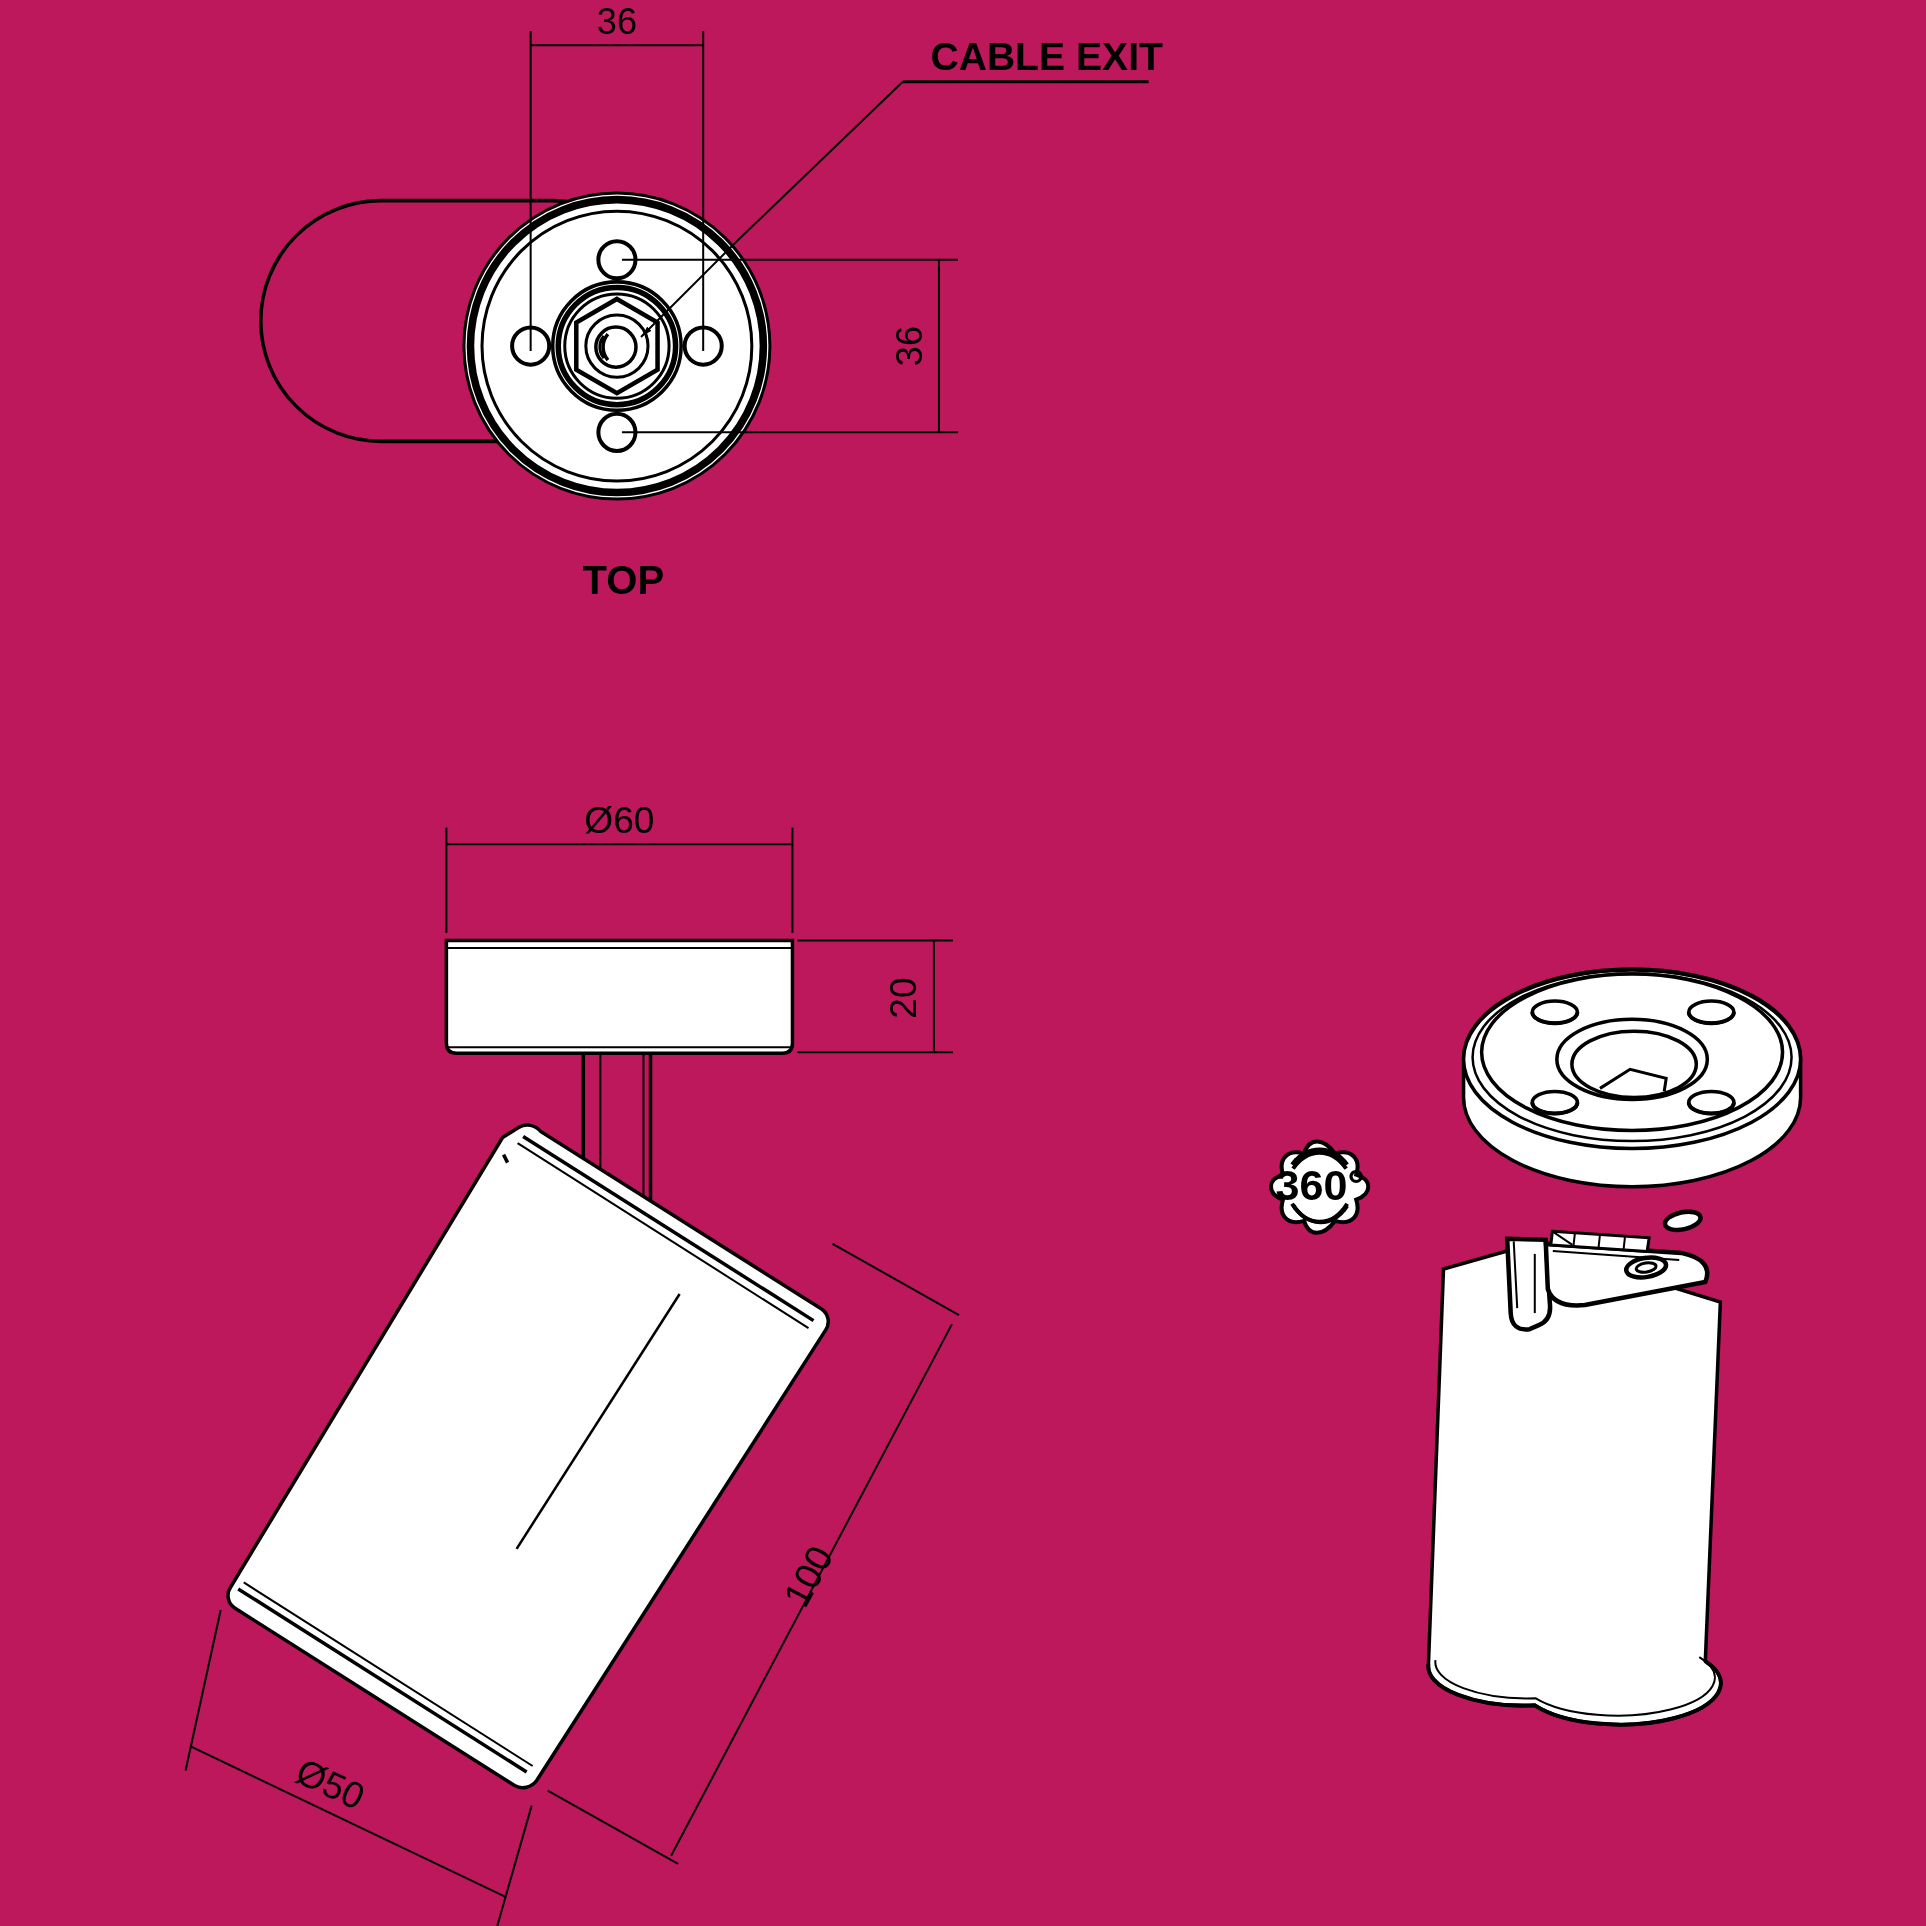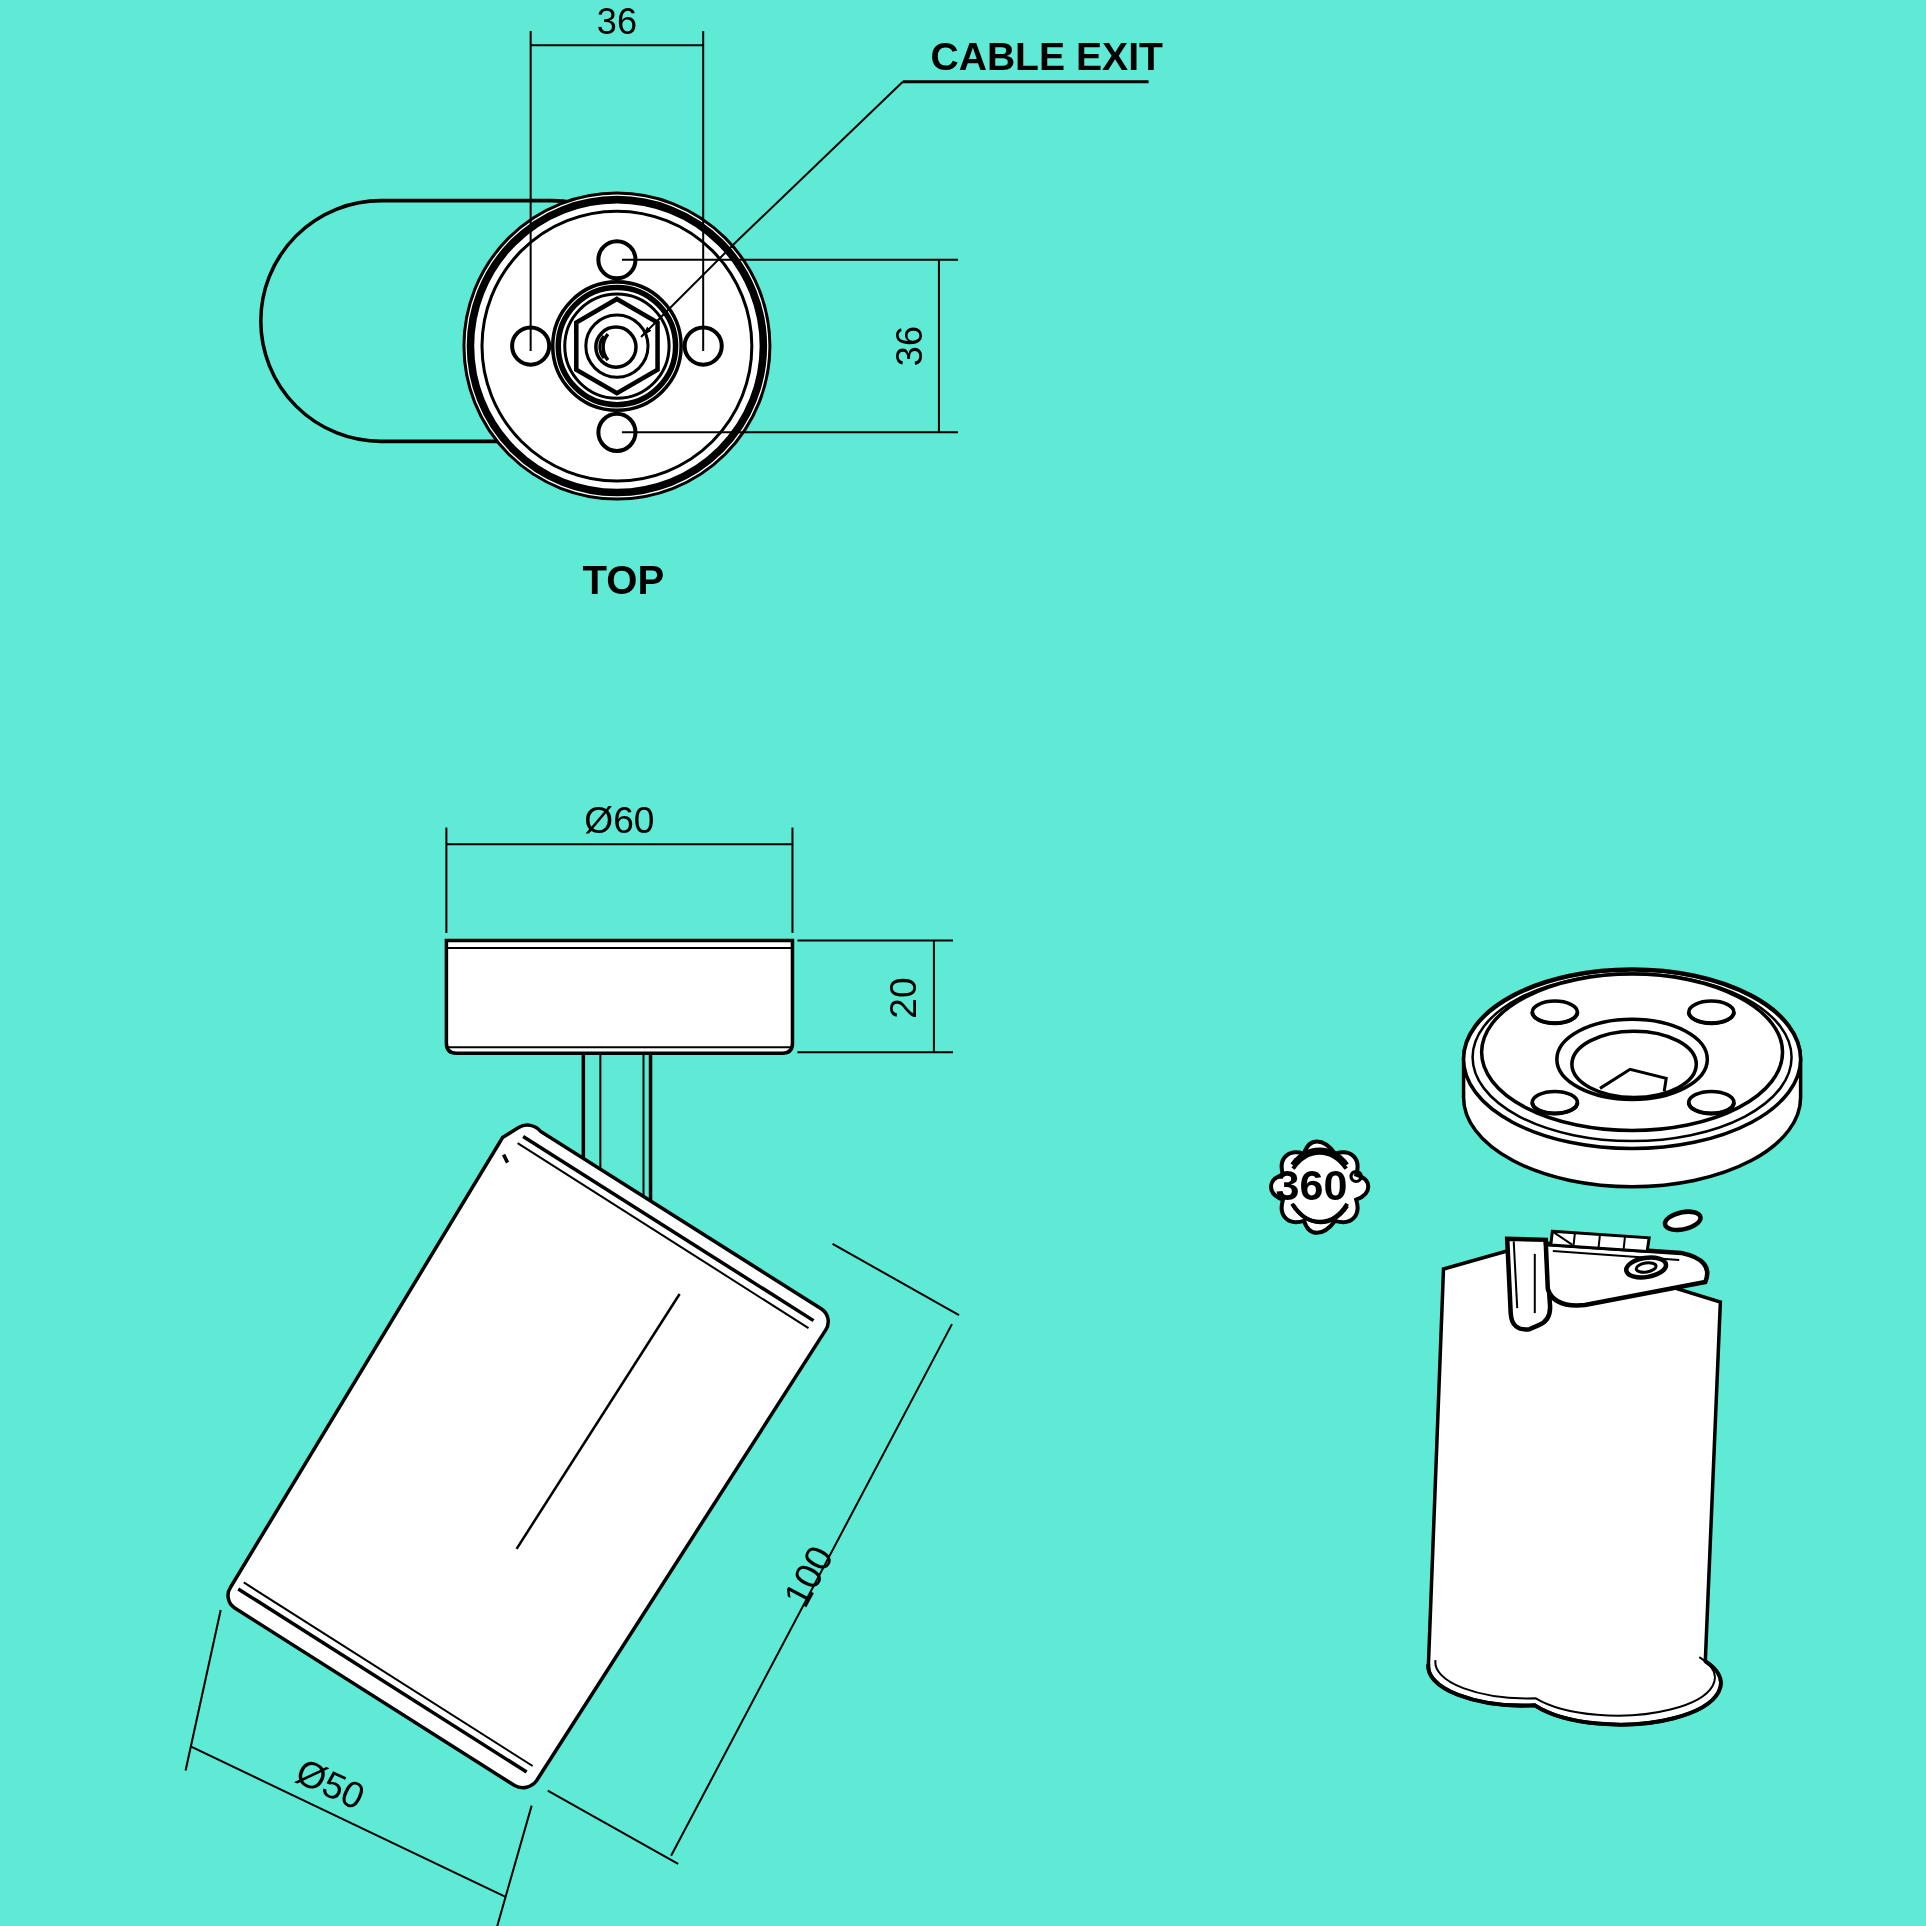--- a/index.html
+++ b/index.html
@@ -1,17 +1,17 @@
 <!DOCTYPE html>
 <html style="font-size:8px"><head>
 <meta charset="utf-8">
 <style>
   html,body{margin:0;padding:0;background:#ffffff;}
   body{width:1926px;height:1926px;font-family:"Liberation Sans",sans-serif;}
-  #sheet{position:relative;width:1926px;height:1926px;background:#5eead4;overflow:hidden;}
+  #sheet{position:relative;width:1926px;height:1926px;background:#be185d;overflow:hidden;}
   svg{display:block;}
   .dimtxt{font-family:"Liberation Sans",sans-serif;font-weight:400;fill:#000;}
   .boldtxt{font-family:"Liberation Sans",sans-serif;font-weight:700;fill:#000;}
 </style>
 </head>
 <body>
 
 <div id="sheet">
 
 <svg width="1926" height="1926" viewBox="0 0 3840 3840">

